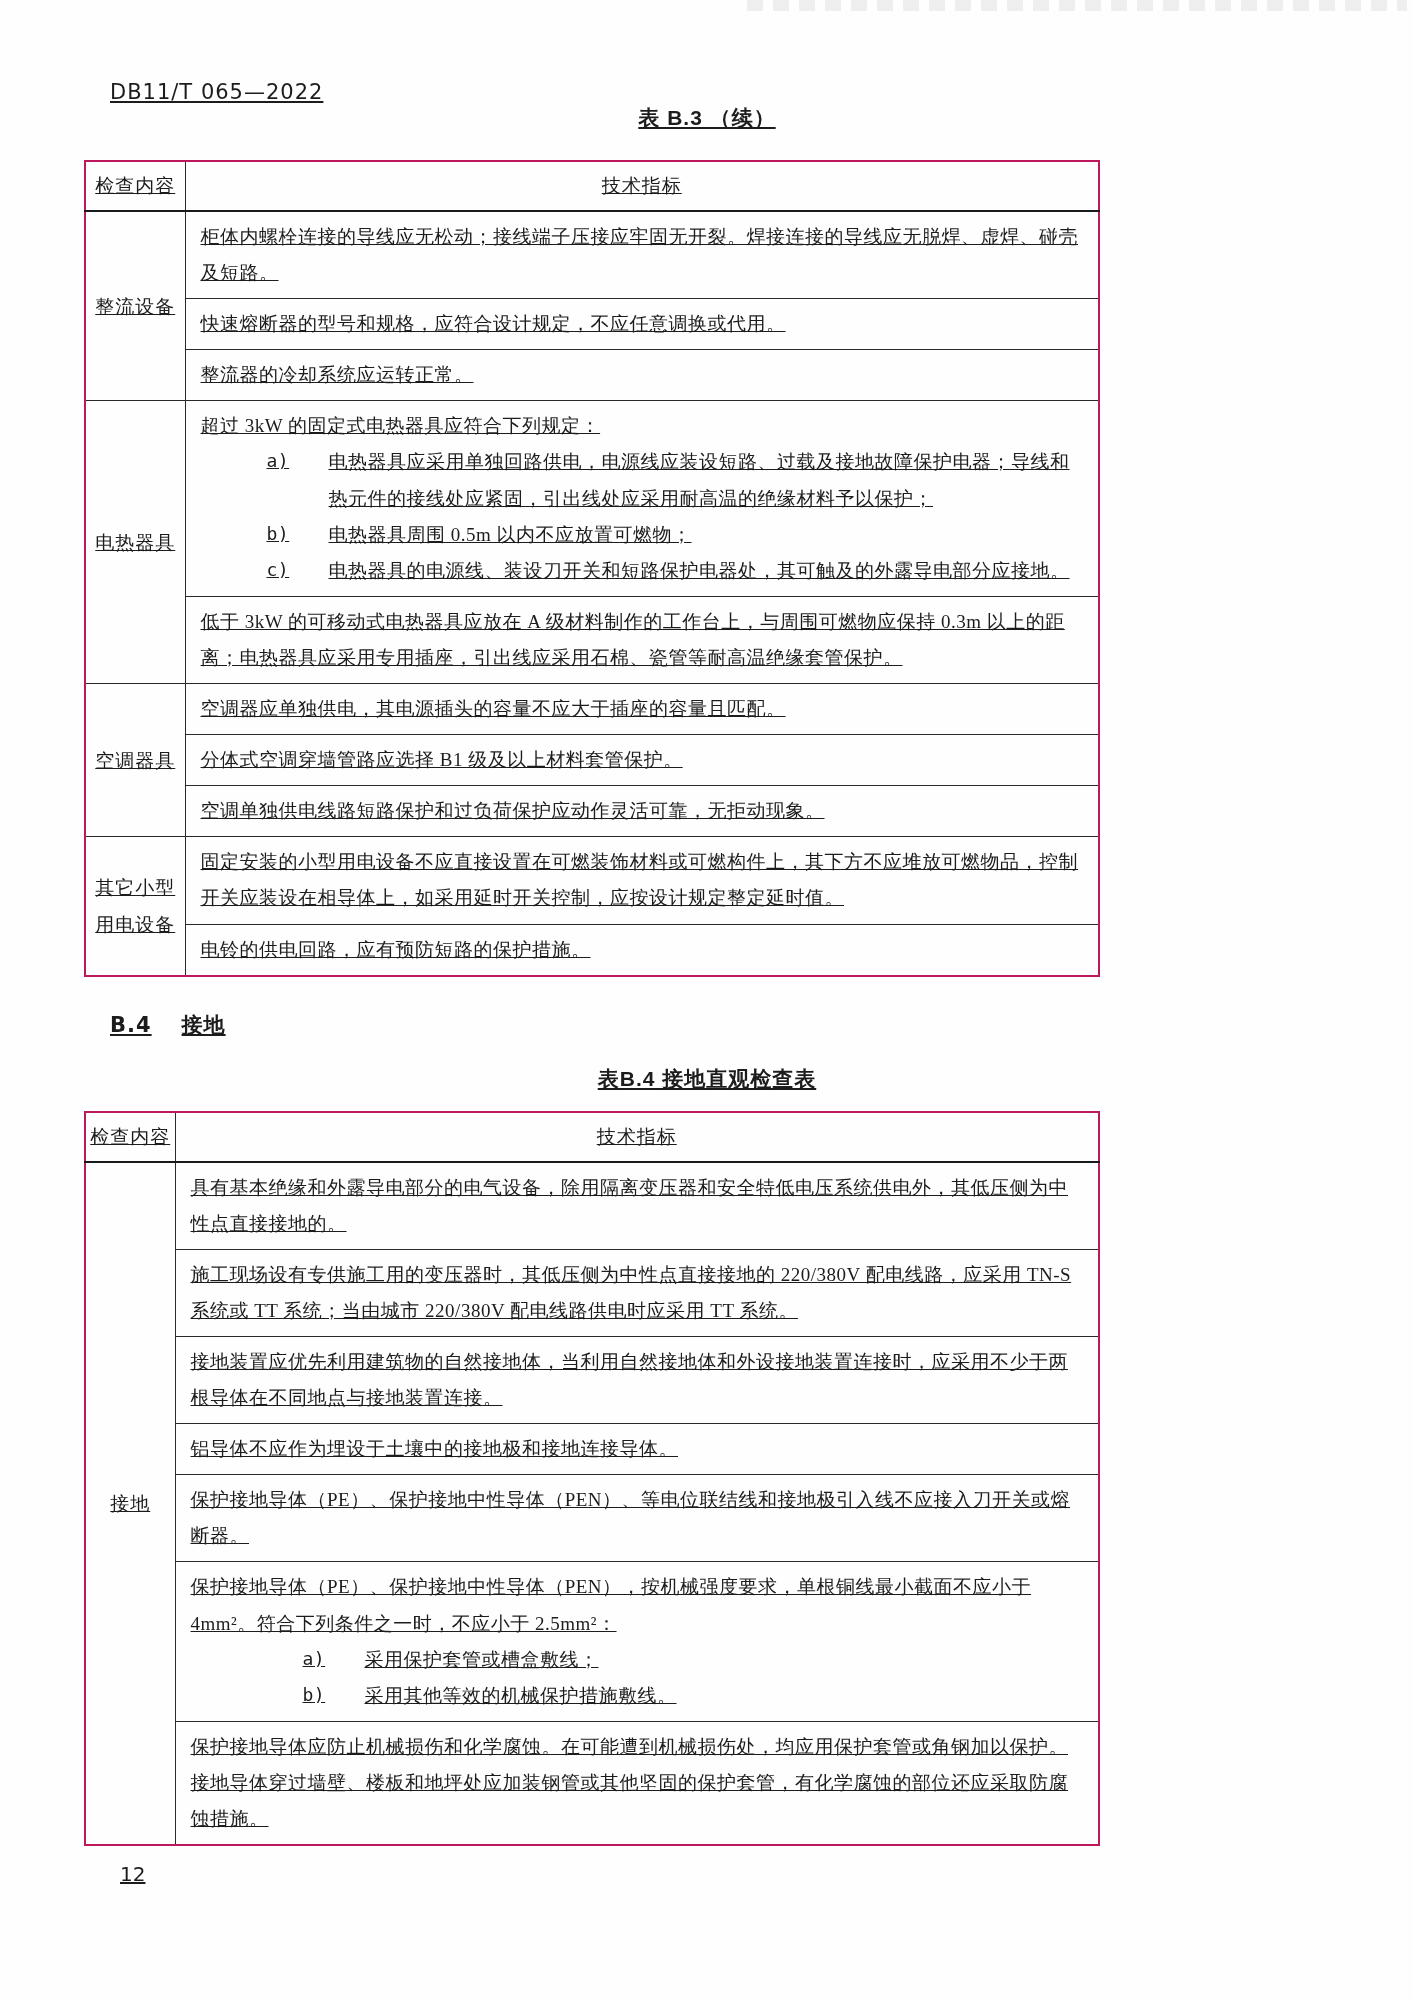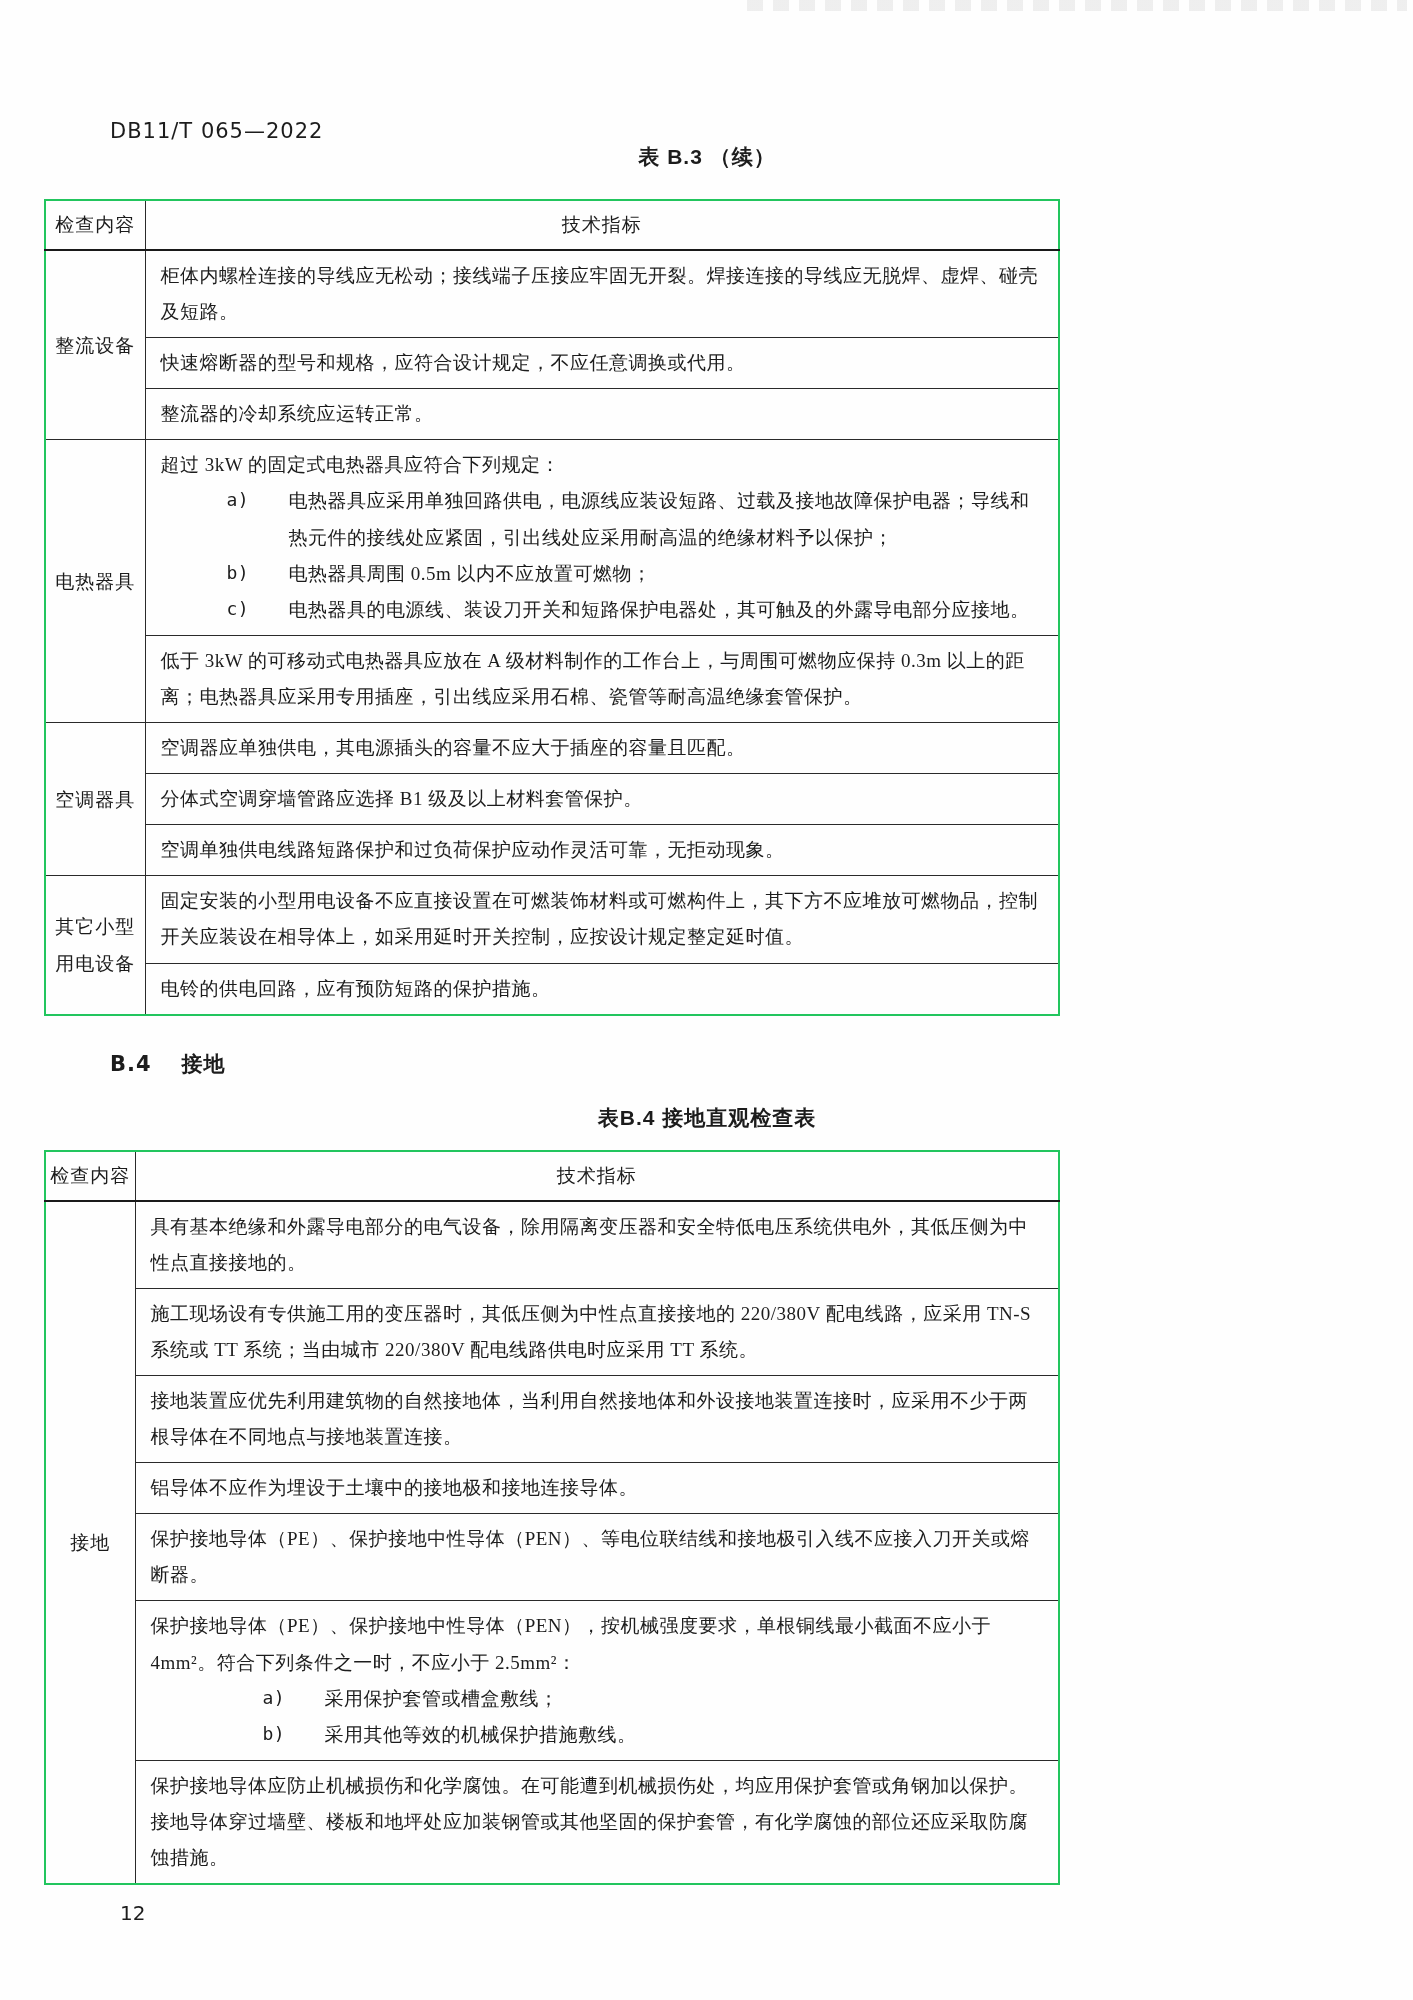--- a/index.html
+++ b/index.html
@@ -6,37 +6,37 @@
   body{
     width:1413px;height:2000px;position:relative;overflow:hidden;
     background:#fefefe;color:#1c1c1c;
     font-family:"Liberation Serif","DejaVu Serif",serif;
   }
   .scan-artifact{
     position:absolute;top:0;right:6px;width:660px;height:11px;
     background:repeating-linear-gradient(90deg,#ececec 0 16px,transparent 16px 26px);
     opacity:.85;
   }
-  .page{padding-top:119px;}
+  .page{padding-top:80px;text-decoration:underline;}
   .doc-code{
     margin-left:110px;
     font-family:"DejaVu Sans","Liberation Sans",sans-serif;
     font-size:21px;letter-spacing:1px;
   }
   .tbl-title{
     width:1206px;margin-left:104px;text-align:center;
     font-family:"Liberation Sans","DejaVu Sans",sans-serif;
     font-weight:bold;font-size:21px;letter-spacing:1px;
   }
   .b3-title{}
   .b4-title{margin-top:26px;}
   table.spec-table{
-    width:1016px;margin-left:44px;margin-top:28px;
+    width:1016px;margin-left:84px;margin-top:28px;
     border-collapse:collapse;table-layout:fixed;
-    border:2px solid #22c55e;
+    border:2px solid #be185d;
   }
   table.spec-table td{
     border:1px solid #2a2a2a;
     font-size:19px;
   }
   td.hdr{
     text-align:center;height:46px;vertical-align:middle;
     border-bottom:2px solid #1a1a1a !important;
     letter-spacing:1px;white-space:nowrap;
   }

